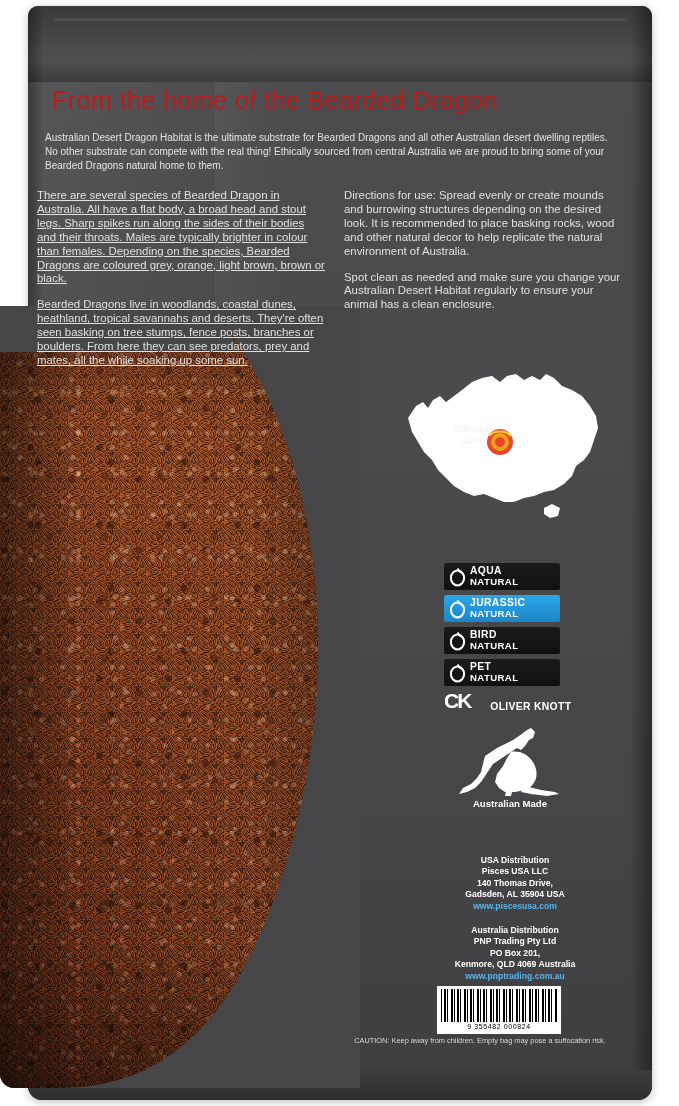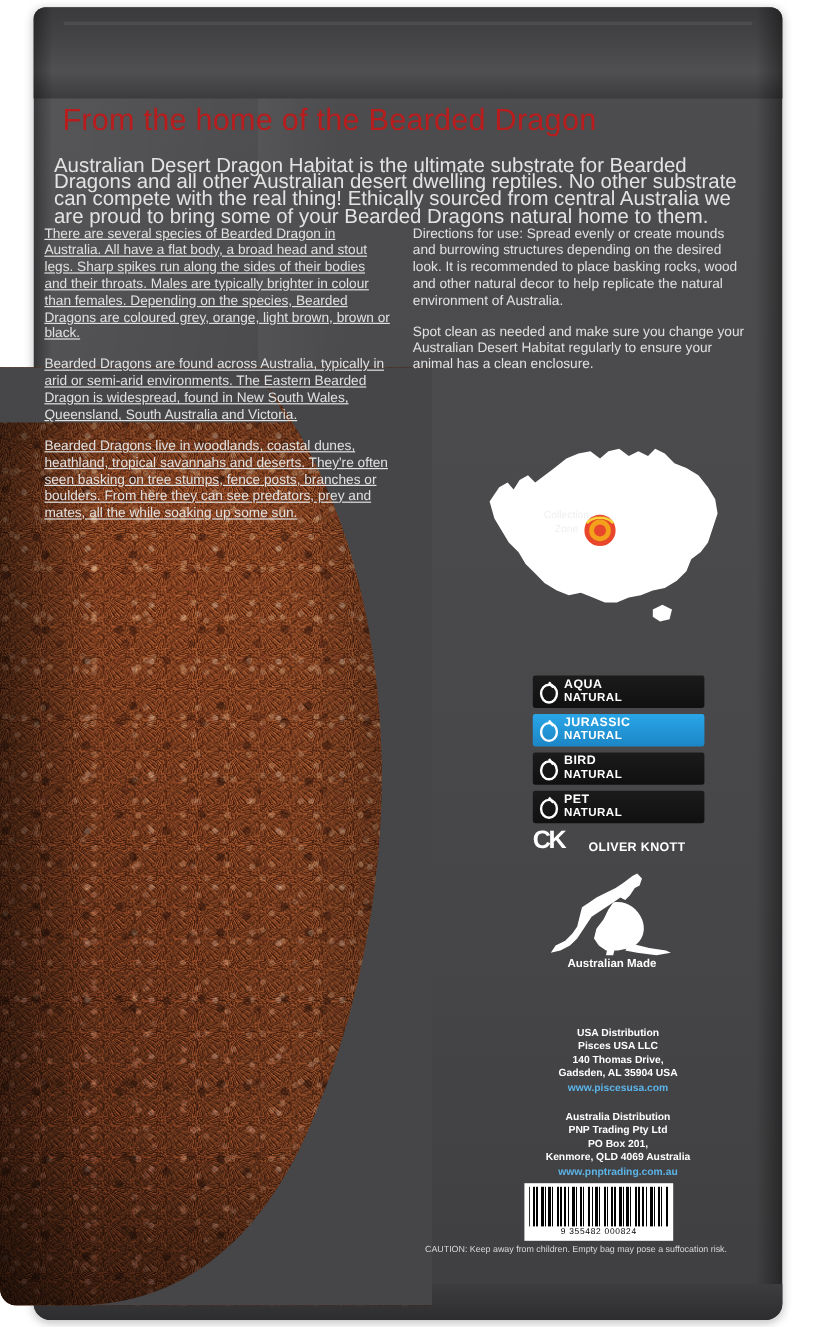--- a/index.html
+++ b/index.html
@@ -140,21 +140,21 @@
     font-weight: 400;
     letter-spacing: 0.2px;
     white-space: nowrap;
   }
   .intro {
     position: absolute;
     left: 45px;
     top: 131px;
     width: 578px;
     color: #e3e3e3;
-    font-size: 17px;
+    font-size: 10px;
     line-height: 14.2px;
   }
   .col-left {
     position: absolute;
     left: 37px;
     top: 189px;
     width: 288px;
     color: #e0e0e0;
     font-size: 11.4px;
     line-height: 13.9px;
@@ -198,21 +198,21 @@
     top: 545px;
     width: 120px;
     text-align: center;
     color: #ededed;
     font-size: 10.6px;
     margin-top: 20px;
   }
   .brand-row {
     position: absolute;
     left: 444px;
-    width: 143px;
+    width: 116px;
     height: 27px;
     border-radius: 2px;
     display: flex;
     align-items: center;
     overflow: hidden;
   }
   .brand-aqua    { top: 563px; background: linear-gradient(180deg,#1b1b1b,#101010); }
   .brand-jurassic{ top: 595px; background: linear-gradient(180deg,#2aa6e8,#1c86c6); }
   .brand-bird    { top: 627px; background: linear-gradient(180deg,#1b1b1b,#101010); }
   .brand-pet     { top: 659px; background: linear-gradient(180deg,#1b1b1b,#101010); }
@@ -350,21 +350,20 @@
     <path d="M210,0 C340,150 350,430 255,640 C200,760 120,782 60,782 L360,782 L360,0 Z" fill="#464648"></path>
     <path d="M0,0 L210,0 C222,14 232,30 240,46 L0,46 Z" fill="#474749"></path>
   </svg>
 </div>
 
 <div class="headline">From the home of the Bearded Dragon</div>
 <div class="intro">Australian Desert Dragon Habitat is the ultimate substrate for Bearded Dragons and all other Australian desert dwelling reptiles. No other substrate can compete with the real thing! Ethically sourced from central Australia we are proud to bring some of your Bearded Dragons natural home to them.</div>
 
 <div class="col-left">
   <p>There are several species of Bearded Dragon in Australia. All have a flat body, a broad head and stout legs. Sharp spikes run along the sides of their bodies and their throats. Males are typically brighter in colour than females. Depending on the species, Bearded Dragons are coloured grey, orange, light brown, brown or black.</p>
-  <p>Bearded Dragons are found across Australia, typically in arid or semi-arid environments. The Eastern Bearded Dragon is widespread, found in New South Wales, Queensland, South Australia and Victoria.</p>
   <p>Bearded Dragons live in woodlands, coastal dunes, heathland, tropical savannahs and deserts. They're often seen basking on tree stumps, fence posts, branches or boulders. From here they can see predators, prey and mates, all the while soaking up some sun.</p>
 </div>
 
 <div class="col-right">
   <p>Directions for use: Spread evenly or create mounds and burrowing structures depending on the desired look. It is recommended to place basking rocks, wood and other natural decor to help replicate the natural environment of Australia.</p>
   <p>Spot clean as needed and make sure you change your Australian Desert Habitat regularly to ensure your animal has a clean enclosure.</p>
 </div>
 
 <div class="map-wrap">
   <svg viewBox="0 0 248 176" width="248" height="176">

